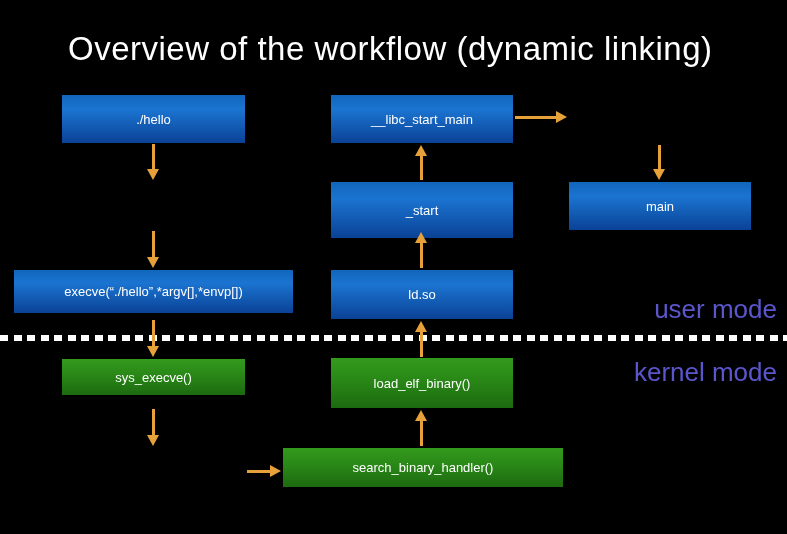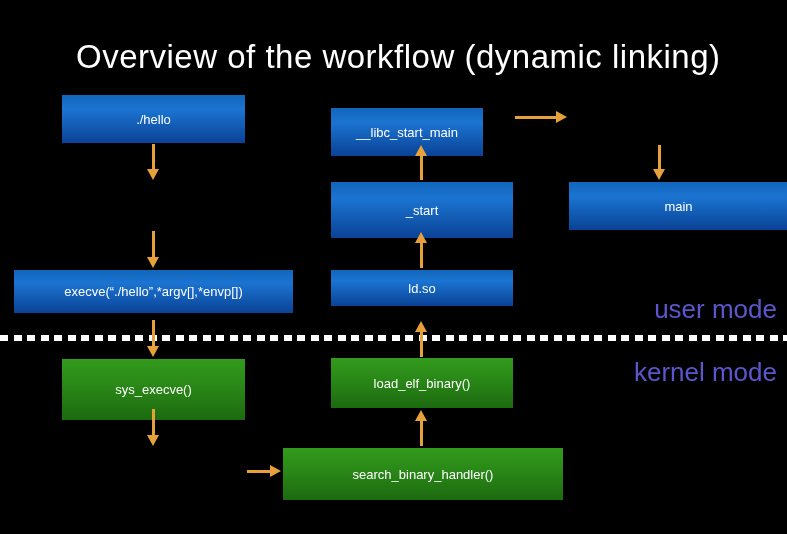--- a/index.html
+++ b/index.html
@@ -1,21 +1,21 @@
 <!DOCTYPE html>
 <html><head>
 <meta charset="utf-8">
 <style>
   html,body{margin:0;padding:0;background:#000;}
   .stage{
     position:relative;width:787px;height:534px;background:#000;overflow:hidden;
     font-family:"Liberation Sans", sans-serif;
   }
   .title{
-    position:absolute;left:60px;top:22px;margin:16px;
+    position:absolute;left:60px;top:22px;margin:8px;
     font-size:33px;font-weight:400;color:#ffffff;letter-spacing:0.5px;
     white-space:nowrap;
   }
   .node{
     position:absolute;display:flex;align-items:center;justify-content:center;
     color:#ffffff;font-size:13px;text-align:center;white-space:nowrap;
     box-sizing:border-box;
   }
   .node.blue{
     background:linear-gradient(180deg,#1166bb 0%,#1b74d1 30%,#0a4296 100%);
@@ -48,28 +48,28 @@
 </style>
 </head>
 <body>
 
 <div class="stage">
 
   <h1 class="title">Overview of the workflow (dynamic linking)</h1>
 
   <div class="node blue" style="left:62px;top:95px;width:183px;height:48px">./hello</div>
   <div class="node blue" style="left:14px;top:270px;width:279px;height:43px">execve(“./hello”,*argv[],*envp[])</div>
-  <div class="node blue" style="left:331px;top:108px;width:152px;height:48px">__libc_start_main</div>
+  <div class="node blue" style="left:331px;top:95px;width:182px;height:48px">__libc_start_main</div>
   <div class="node blue" style="left:331px;top:182px;width:182px;height:56px">_start</div>
-  <div class="node blue" style="left:331px;top:270px;width:182px;height:36px">ld.so</div>
-  <div class="node blue" style="left:569px;top:182px;width:219px;height:48px">main</div>
+  <div class="node blue" style="left:331px;top:270px;width:182px;height:49px">ld.so</div>
+  <div class="node blue" style="left:569px;top:182px;width:182px;height:48px">main</div>
 
-  <div class="node green" style="left:62px;top:359px;width:183px;height:61px">sys_execve()</div>
+  <div class="node green" style="left:62px;top:359px;width:183px;height:36px">sys_execve()</div>
   <div class="node green" style="left:331px;top:358px;width:182px;height:50px">load_elf_binary()</div>
-  <div class="node green" style="left:283px;top:448px;width:280px;height:52px">search_binary_handler()</div>
+  <div class="node green" style="left:283px;top:448px;width:280px;height:39px">search_binary_handler()</div>
 
   <div class="divider"></div>
   <div class="mode-label user">user mode</div>
   <div class="mode-label kernel">kernel mode</div>
 
   <div class="arrow arr-v down" style="left:152px;top:144px;height:36px">
       <i class="shaft"></i>
       <i class="head"></i>
     </div>
   <div class="arrow arr-v down" style="left:152px;top:231px;height:37px">

